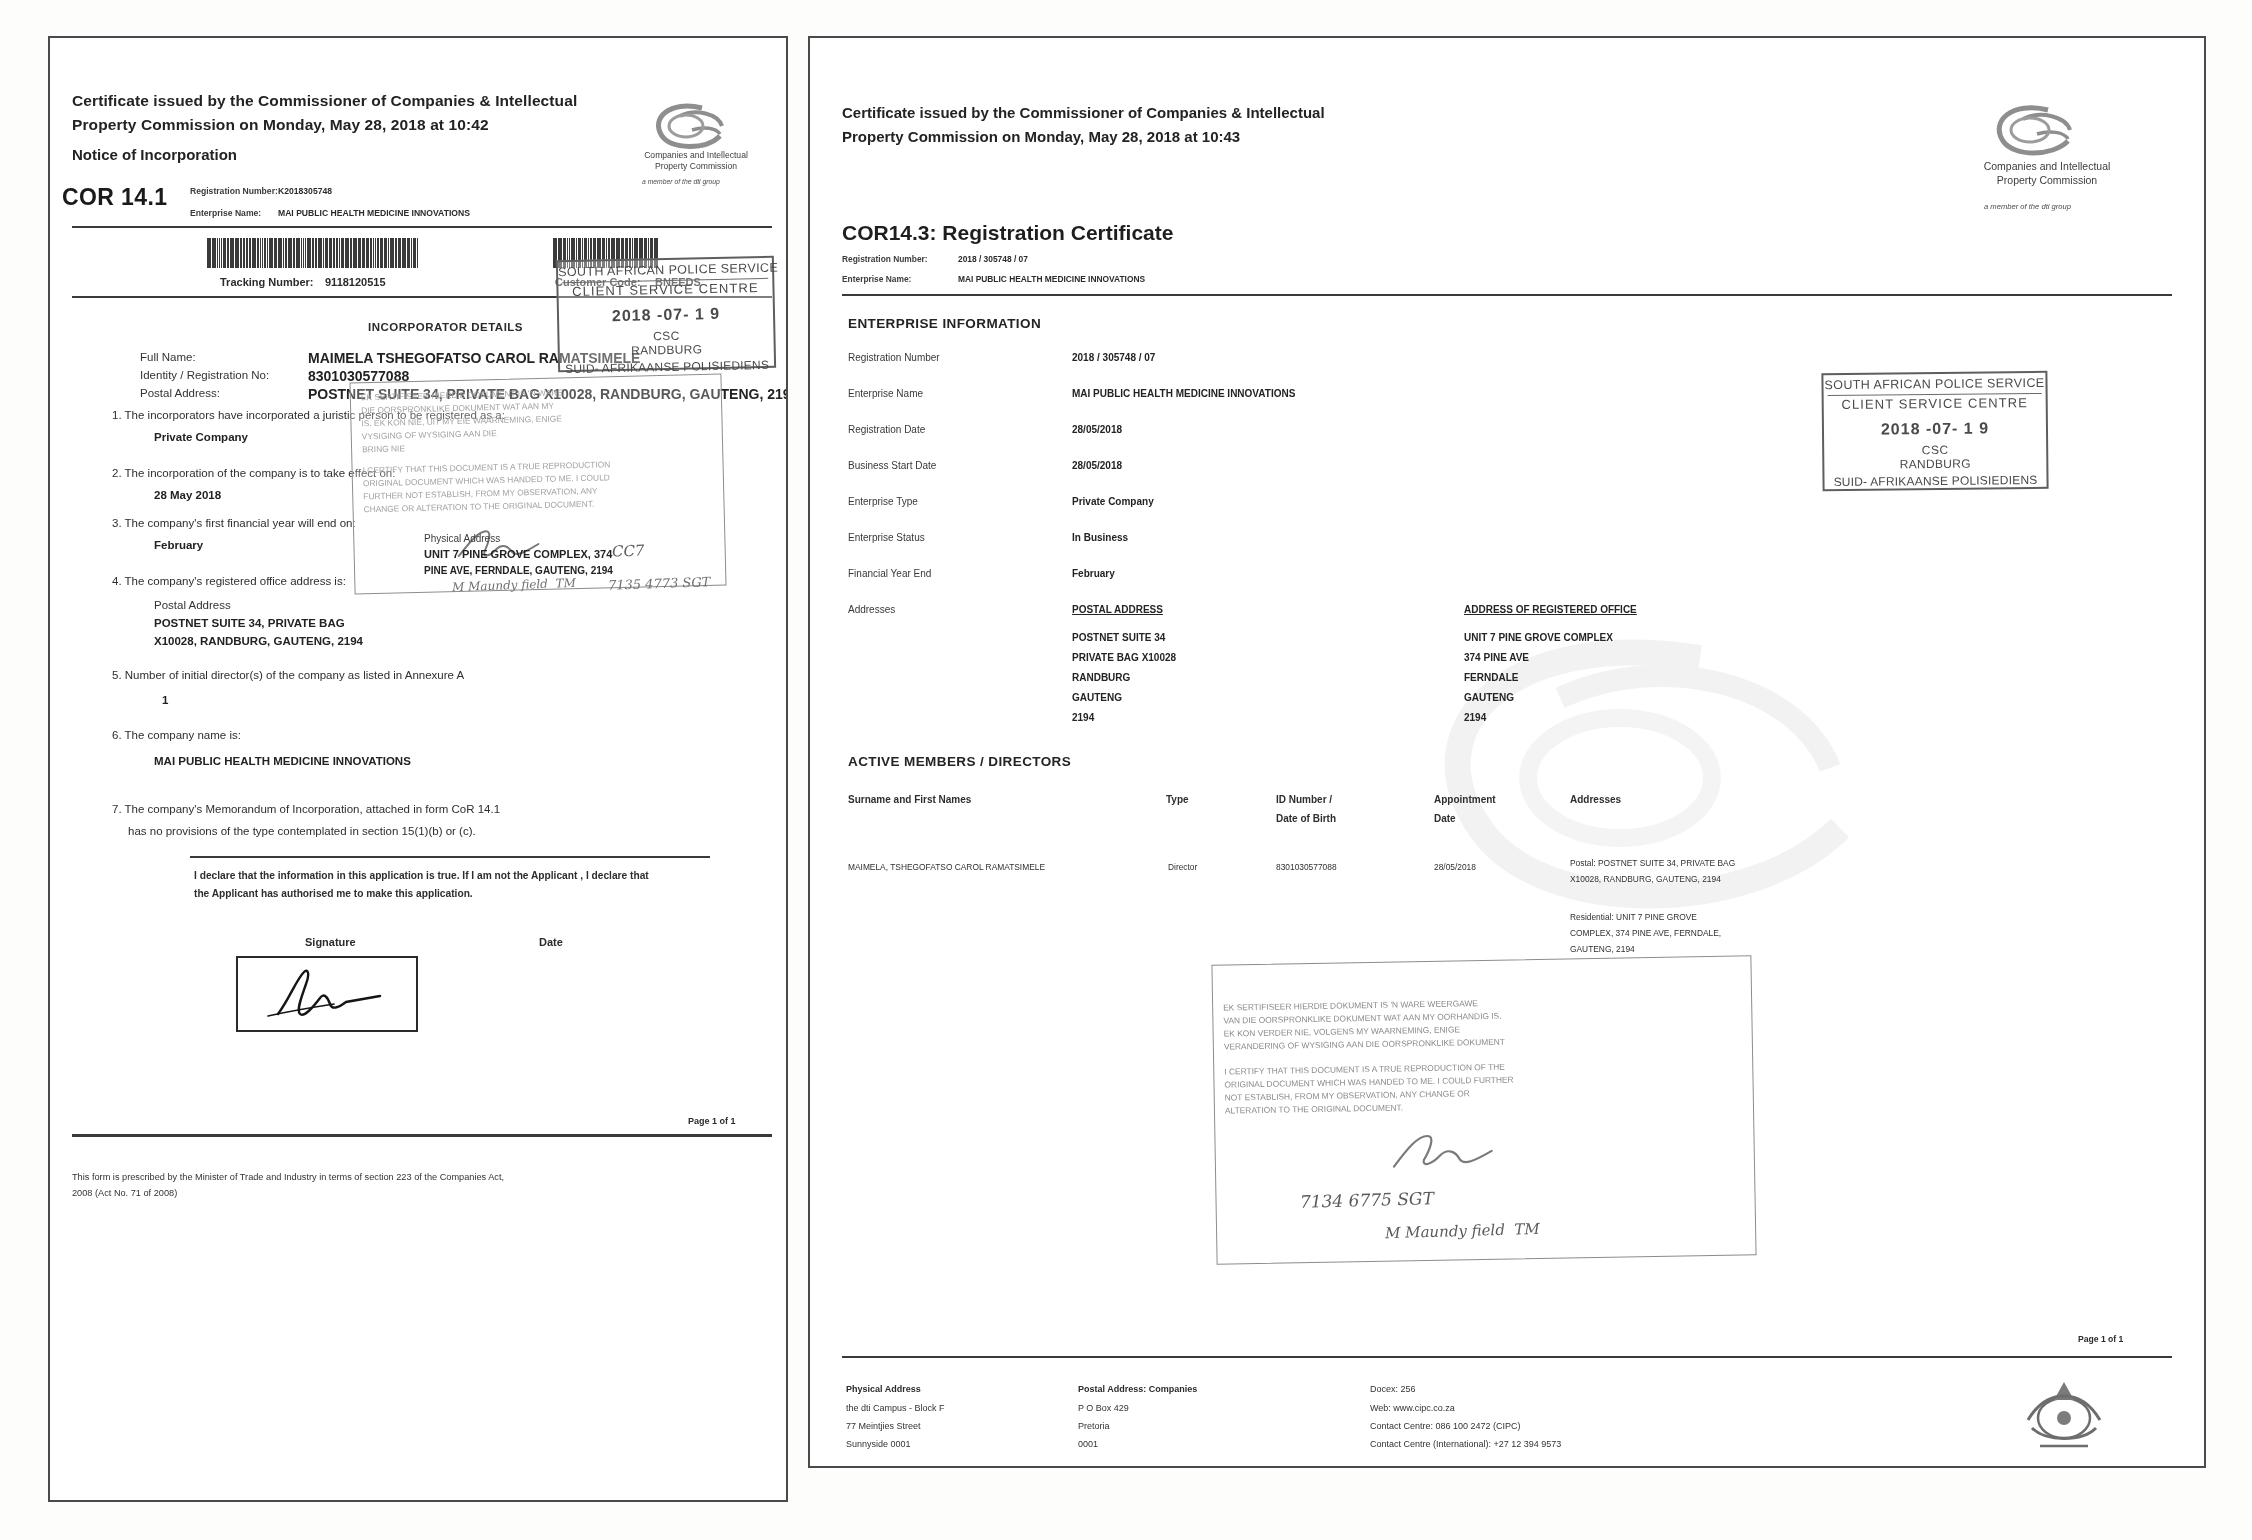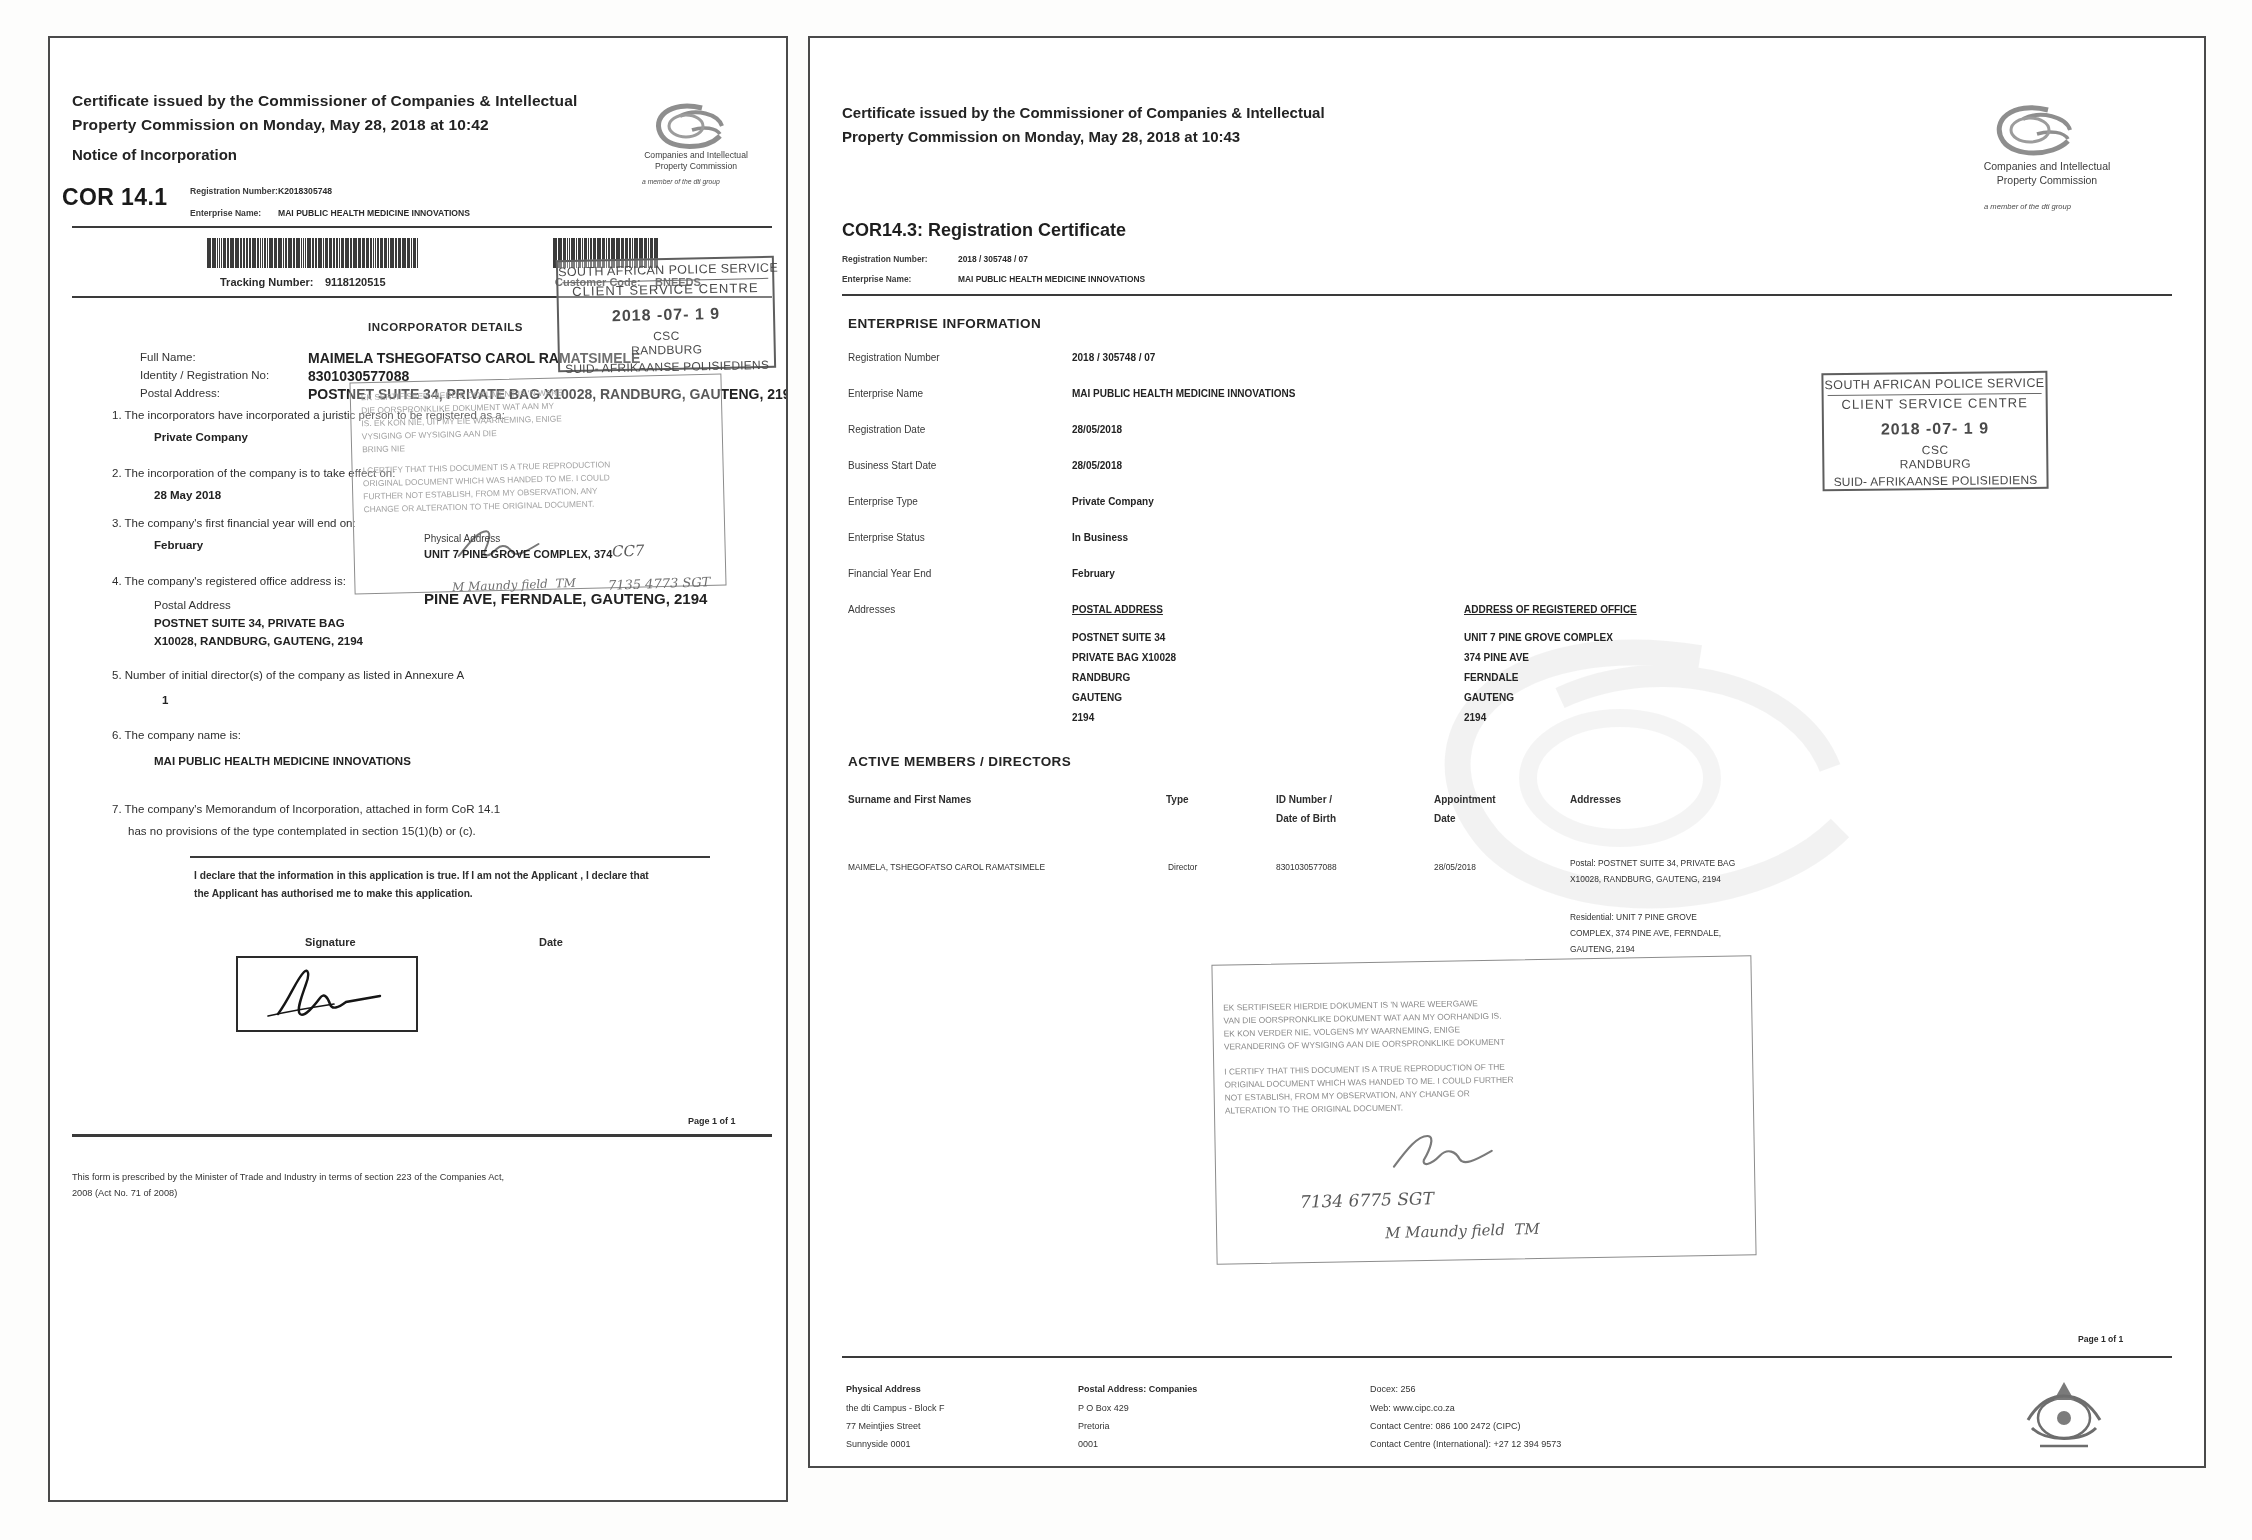--- a/index.html
+++ b/index.html
@@ -91,21 +91,21 @@
     line-height: 1.55;
     padding: 8px 10px;
     overflow: hidden;
   }
   .cert.faint { color: #a2a2a2; }
   .cert .ln { white-space: nowrap; }
   .cert-sig { font-family: "DejaVu Serif", serif; font-style: italic; color: #5d5d5d; }
 
   
   .r-hdr  { font-size: 15px; font-weight: bold; color: #232323; }
-  .r-tit  { font-size: 18px; font-weight: bold; color: #1e1e1e; }
+  .r-tit  { font-size: 21px; font-weight: bold; color: #1e1e1e; }
   .r-lbl  { font-size: 8.4px; font-weight: bold; color: #3c3c3c; }
   .r-val  { font-size: 8.4px; font-weight: bold; color: #2b2b2b; }
   .r-sec  { font-size: 13.5px; font-weight: bold; color: #242424; letter-spacing: .4px; }
   .r-k    { font-size: 10px; color: #383838; }
   .r-v    { font-size: 10px; font-weight: bold; color: #232323; }
   .r-th   { font-size: 10px; font-weight: bold; color: #2e2e2e; }
   .r-td   { font-size: 8.4px; color: #303030; }
   .r-addrh{ font-size: 10px; font-weight: bold; color: #242424; text-decoration: underline; }
   .r-addr { font-size: 10px; font-weight: bold; color: #242424; }
   .r-pg   { font-size: 8.6px; font-weight: bold; color: #2b2b2b; }
@@ -336,21 +336,21 @@
     <svg width="130" height="40" viewBox="0 0 130 40" style="margin:10px 0 0 78px;">
       <path d="M16 32 C 28 18, 36 8, 44 8 C 50 8, 46 20, 42 28 C 40 34, 46 34, 54 26 C 60 20, 66 24, 70 30 C 74 34, 82 30, 96 22" fill="none" stroke="#787878" stroke-width="2" stroke-linecap="round"></path>
     </svg>
   </div>
   <div class="t cert-sig" style="left:612px; top:542px; font-size:15px; transform:rotate(-2deg);">CC7</div>
   <div class="t cert-sig" style="left:452px; top:578px; font-size:12px; color:#6f6f6f; transform:rotate(-2deg);">M Maundy field  TM</div>
   <div class="t" style="left:608px; top:576px; font-size:13px; color:#6f6f6f; font-family:'DejaVu Serif',serif; font-style:italic; transform:rotate(-2deg);">7135 4773 SGT</div>
 
   <div class="t" style="left:424px; top:533px; font-size:10px; color:#3a3a3a;">Physical Address</div>
   <div class="t b" style="left:424px; top:548px; font-size:11px; color:#222;">UNIT 7 PINE GROVE COMPLEX, 374</div>
-  <div class="t b" style="left:424px; top:590px; font-size:15px; color:#222;">PINE AVE, FERNDALE, GAUTENG, 2194</div>
+  <div class="t b" style="left:424px; top:565px; font-size:10px; color:#222;">PINE AVE, FERNDALE, GAUTENG, 2194</div>
 
   <div class="sheet right">
 
     <div class="wm" style="left:560px; top:580px;">
       <svg width="560" height="330" viewBox="0 0 560 330">
         <g fill="none" stroke="#b9b9b9" stroke-width="26">
           <path d="M330 40 C 140 10, 40 110, 110 210 C 170 300, 380 300, 470 210"></path>
           <path d="M190 80 C 300 30, 430 70, 460 150" stroke-width="22"></path>
         </g>
         <ellipse cx="250" cy="160" rx="92" ry="60" fill="none" stroke="#c4c4c4" stroke-width="18"></ellipse>

